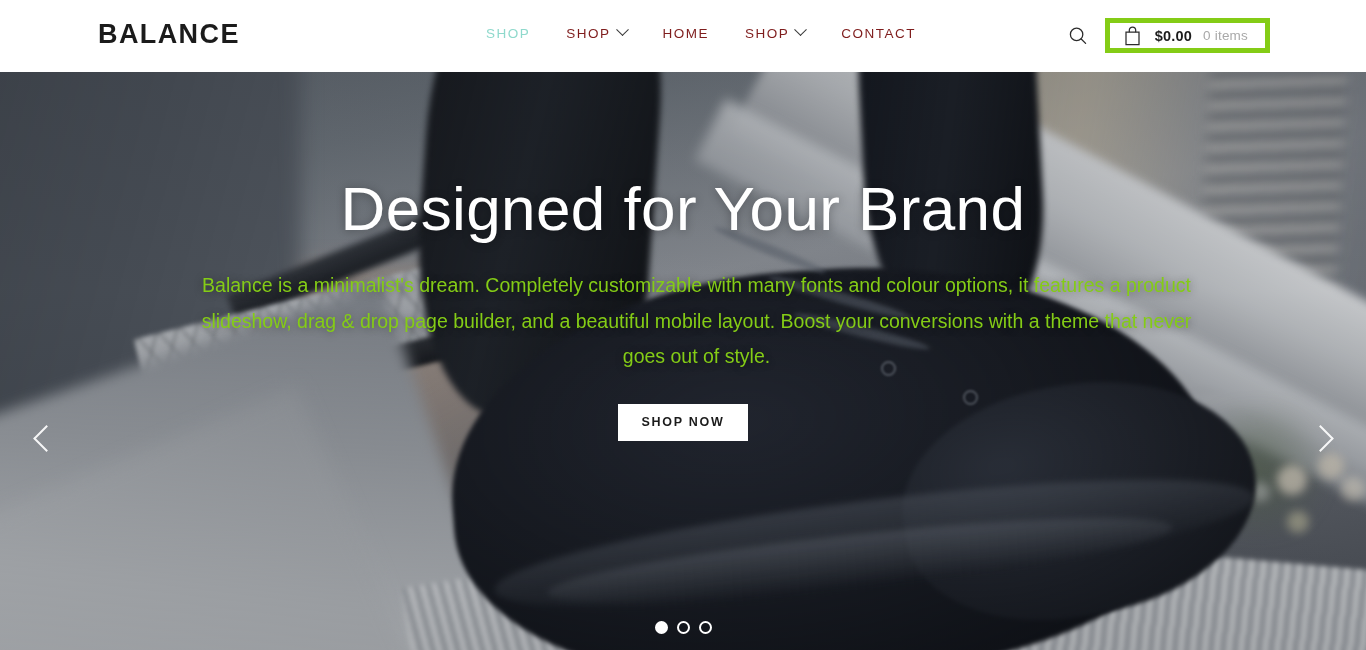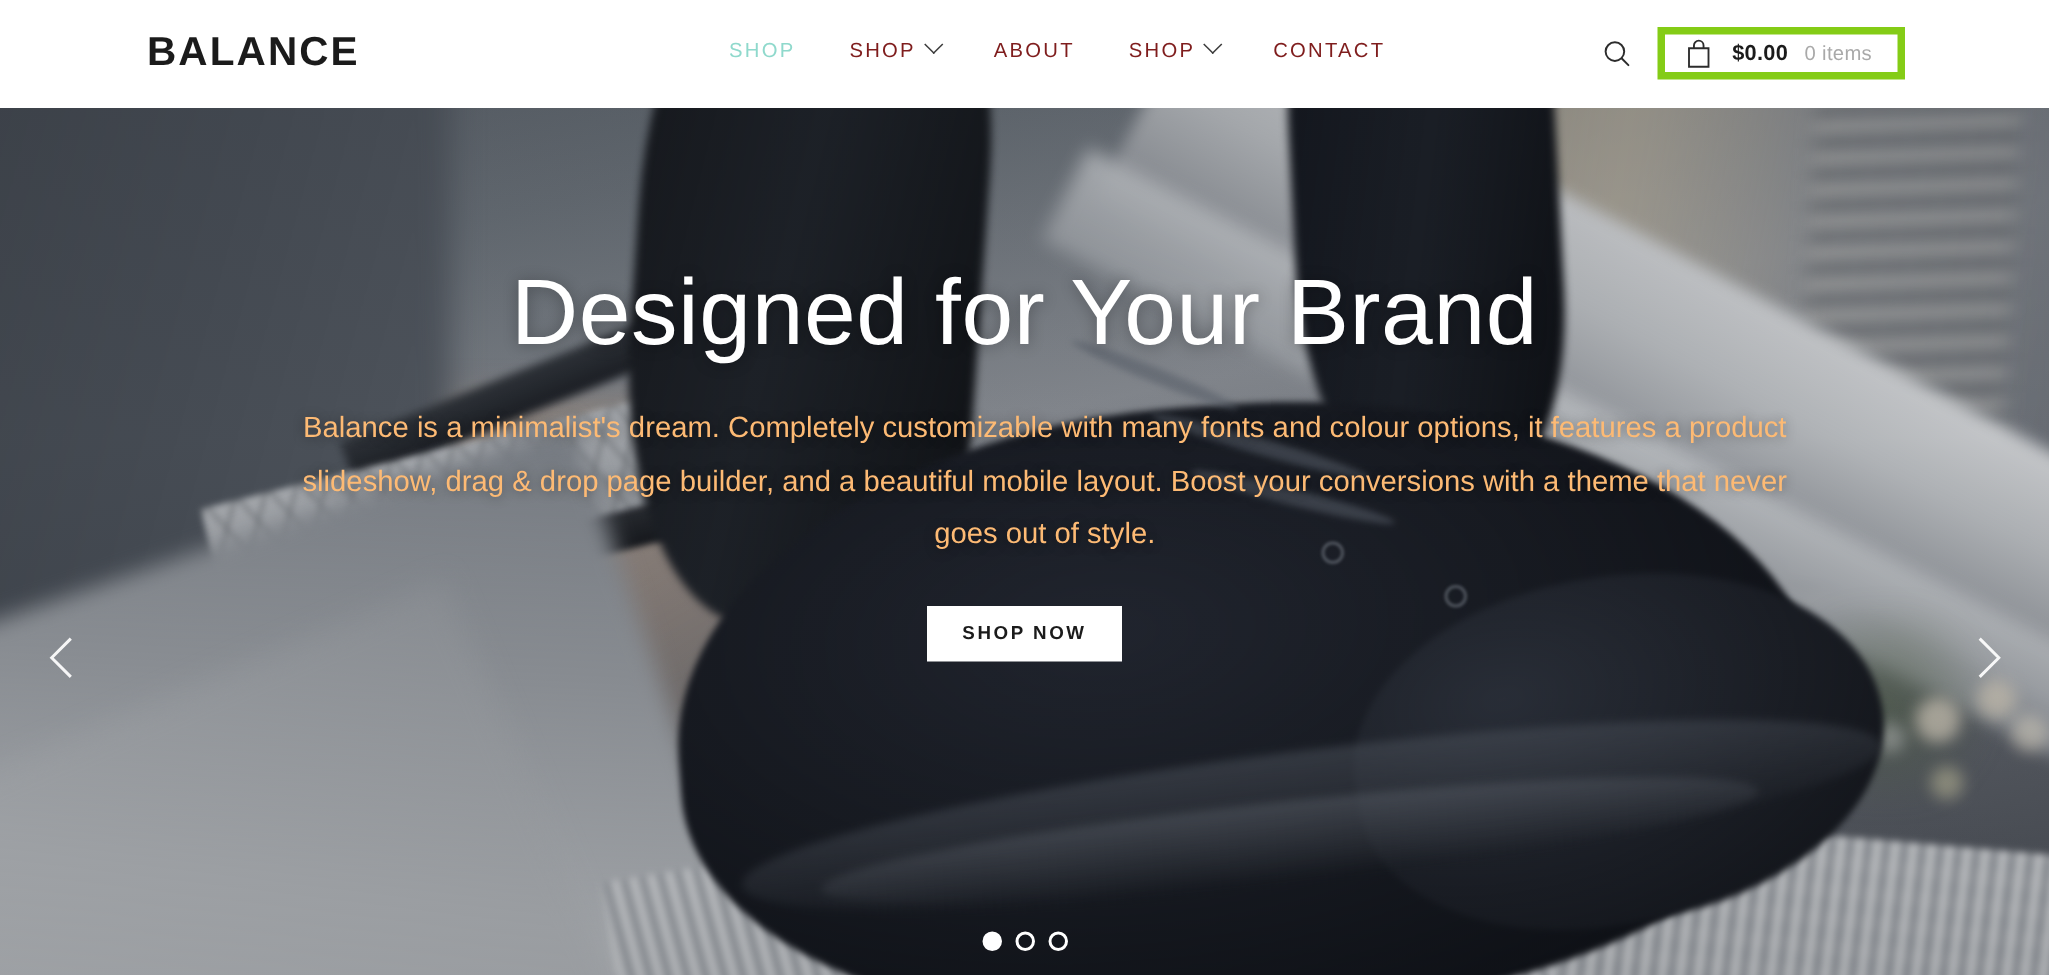--- a/index.html
+++ b/index.html
@@ -254,21 +254,21 @@
     margin-top: 104px;
     font-size: 62px; font-weight: 300;
     color: #ffffff; letter-spacing: 0.4px;
     line-height: 1.05;
     text-shadow: 0 1px 10px rgba(0,0,0,0.30);
     white-space: nowrap;
   }
   .hero-sub {
     margin-top: 27px;
     width: 1000px; text-align: center;
-    font-size: 19.5px; color: #fdba74;
+    font-size: 19.5px; color: #84cc16;
     line-height: 35.5px;
     text-shadow: 0 1px 8px rgba(0,0,0,0.38);
     margin-left: 27px;
   }
   .shop-btn {
     margin-top: 29px;
     background: #ffffff; color: #1b1b1b;
     border: none;
     padding: 0 24px; height: 37px;
     min-width: 128px;
@@ -317,21 +317,21 @@
 
   <nav class="main-nav">
     <div class="nav-item active">
       <span>SHOP</span>
     </div>
     <div class="nav-item">
       <span>SHOP</span>
       <i class="chev"></i>
     </div>
     <div class="nav-item">
-      <span>ABOUT</span>
+      <span>HOME</span>
     </div>
     <div class="nav-item">
       <span>SHOP</span>
       <i class="chev"></i>
     </div>
     <div class="nav-item">
       <span>CONTACT</span>
     </div>
   </nav>
 

